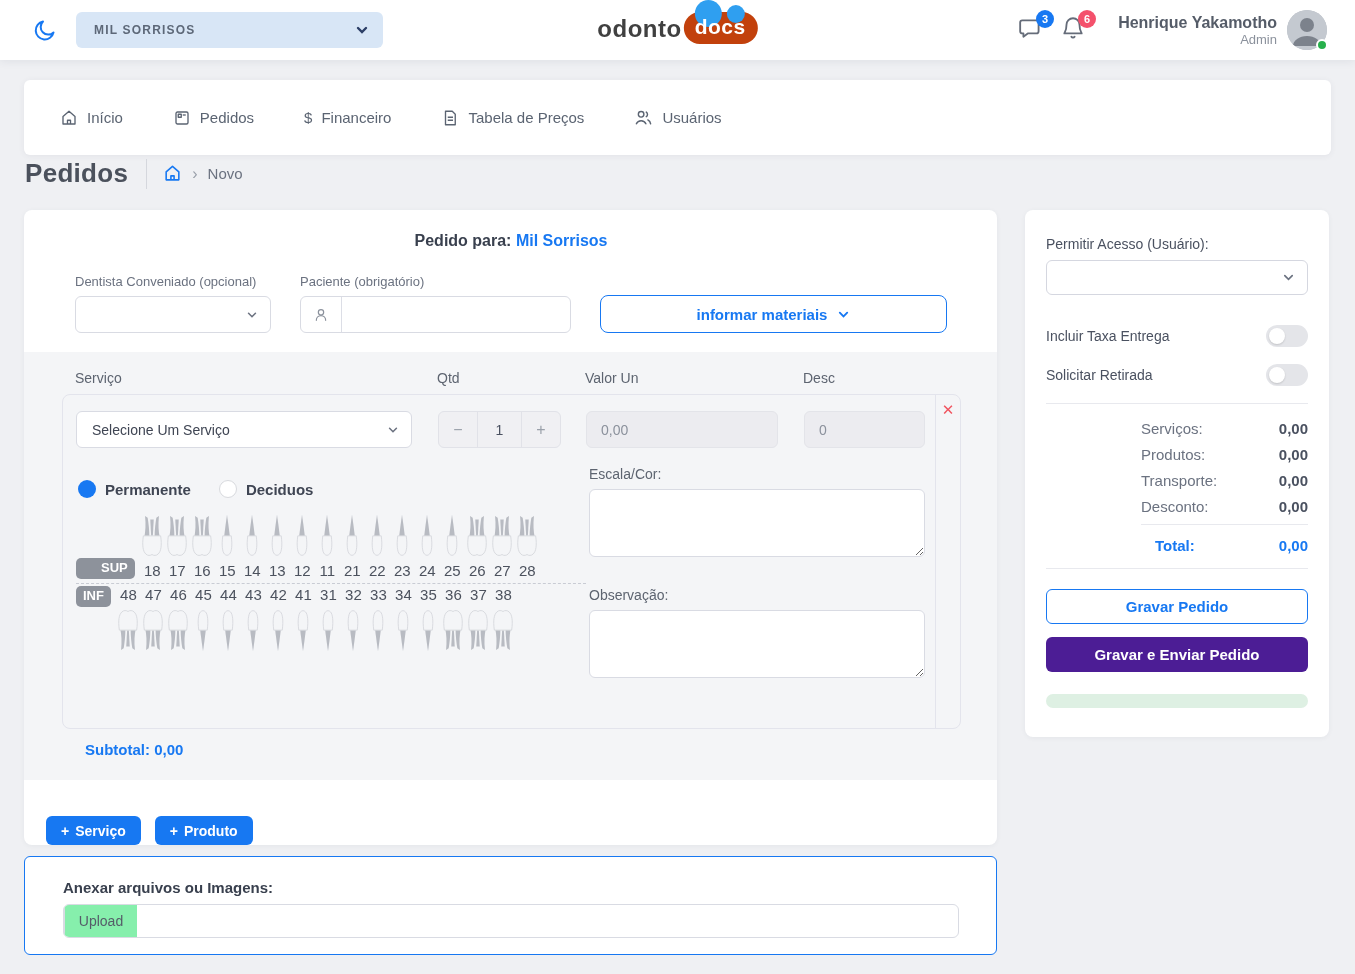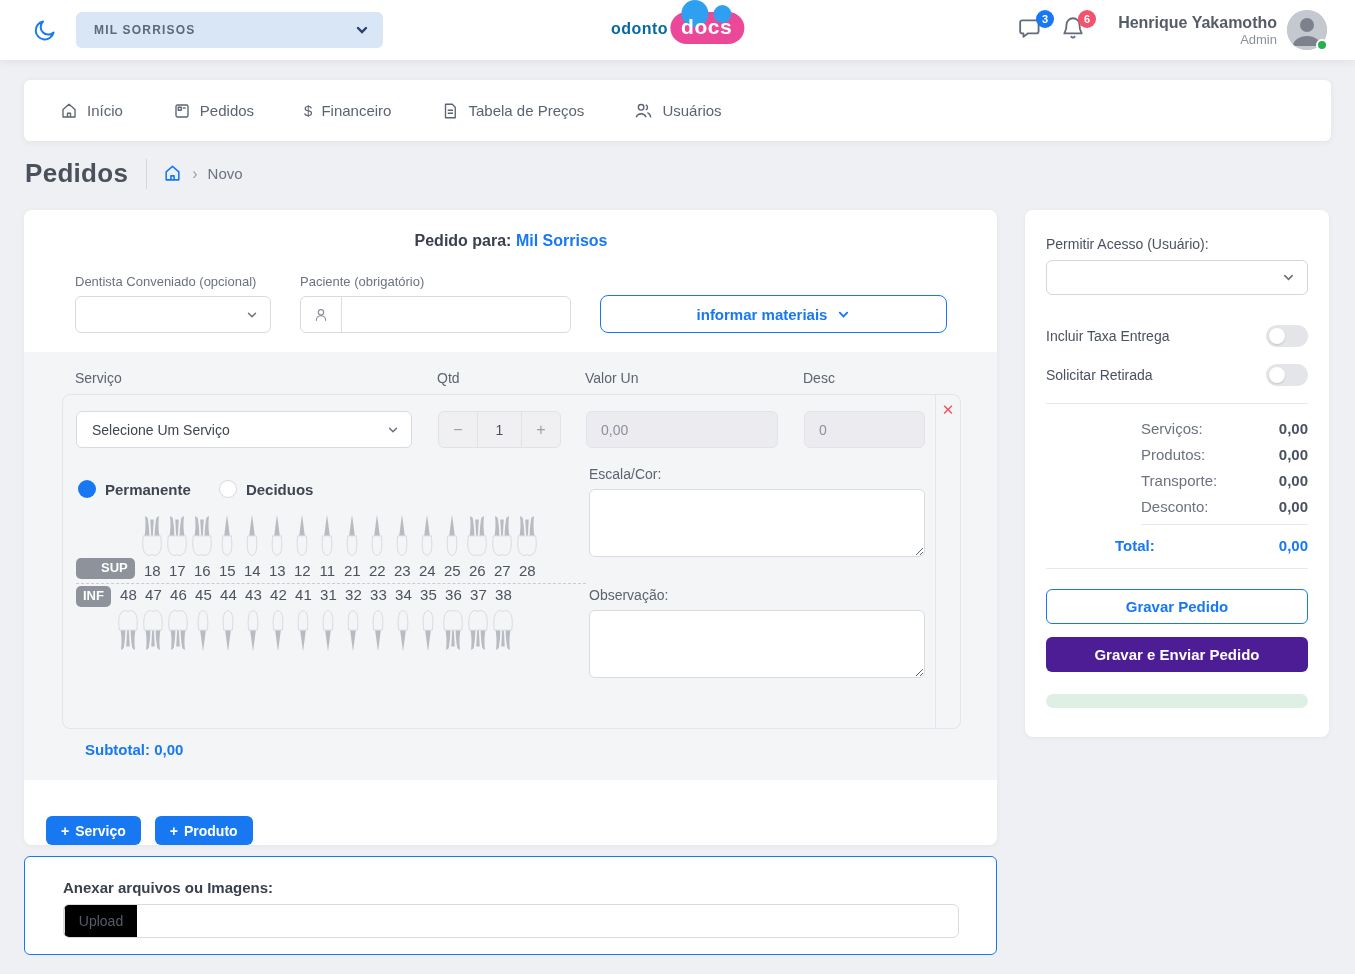--- a/index.html
+++ b/index.html
@@ -7,40 +7,40 @@
   .stage { position:relative; width:1355px; height:974px; background:#eff0f3; overflow:hidden; }
 
   
   .topbar { position:absolute; top:0; left:0; width:1355px; height:60px; background:#ffffff;
             box-shadow:0 2px 8px rgba(50,60,90,.08); display:flex; align-items:center; z-index:5; }
   .moon-btn { margin-left:32px; width:26px; height:26px; display:flex; align-items:center; justify-content:center; cursor:pointer; }
   .clinic-select { margin-left:18px; width:307px; height:36px; background:#d8e6f6; border-radius:6px;
                    display:flex; align-items:center; justify-content:space-between; padding:0 14px 0 18px; cursor:pointer; }
   .clinic-select span { font-size:12px; letter-spacing:1.2px; color:#5d6878; font-weight:600; }
   .logo { position:absolute; left:50%; transform:translateX(-50%); top:12px; display:flex; align-items:flex-end; }
-  .logo-word { font-size:16px; font-weight:700; color:#0369a1; letter-spacing:.5px; line-height:30px; }
-  .logo-cloud { position:relative; margin-left:2px; background:#ec4899; border-radius:18px; padding:3px 12px 5px 11px; }
+  .logo-word { font-size:24px; font-weight:700; color:#404040; letter-spacing:.5px; line-height:30px; }
+  .logo-cloud { position:relative; margin-left:2px; background:#c2410c; border-radius:18px; padding:3px 12px 5px 11px; }
   .logo-cloud::before { content:""; position:absolute; top:-12px; left:11px; width:27px; height:27px; background:#2f9ff0; border-radius:50%; }
   .logo-cloud::after  { content:""; position:absolute; top:-7px; right:13px; width:18px; height:18px; background:#2f9ff0; border-radius:50%; }
   .logo-cloud b { position:relative; z-index:1; color:#fff; font-size:21px; font-weight:700; letter-spacing:.5px; }
   .top-right { position:absolute; right:28px; top:0; height:60px; display:flex; align-items:center; }
   .icon-badge { position:relative; width:30px; height:30px; margin-right:12px; cursor:pointer; }
   .badge { position:absolute; top:-5px; right:-6px; min-width:18px; height:18px; border-radius:9px; color:#fff;
            font-size:11px; font-weight:700; display:flex; align-items:center; justify-content:center; padding:0 4px; }
   .badge.blue { background:#1778f2; }
   .badge.red  { background:#f4516c; }
   .user-block { text-align:right; margin:0 10px 0 16px; }
   .user-name { font-size:16px; font-weight:700; color:#555c68; line-height:18px; }
   .user-role { font-size:13px; color:#8b919c; }
   .avatar { position:relative; width:40px; height:40px; border-radius:50%; background:#b9bec6; overflow:visible; cursor:pointer; }
   .avatar svg { position:absolute; inset:0; border-radius:50%; }
   .status-dot { position:absolute; right:-1px; bottom:-1px; width:12px; height:12px; background:#27b04c; border:2px solid #fff; border-radius:50%; }
 
   
-  .navbar { position:absolute; top:80px; left:24px; width:1307px; height:61px; background:#fff; border-radius:6px;
+  .navbar { position:absolute; top:80px; left:24px; width:1307px; height:75px; background:#fff; border-radius:6px;
             box-shadow:0 1px 6px rgba(50,60,90,.07); display:flex; align-items:center; padding-left:36px; }
   .nav-item { display:flex; align-items:center; gap:9px; margin-right:50px; cursor:pointer; }
   .nav-item span { font-size:15px; color:#5b6472; }
   .nav-item svg, .nav-item .dollar { color:#5b6472; }
   .dollar { font-size:18px; font-weight:500; }
 
   
   .heading { position:absolute; top:158px; left:25px; display:flex; align-items:center; }
   .page-title { font-size:26px; font-weight:700; color:#4b515c; letter-spacing:.3px; }
   .heading .vsep { width:1px; height:30px; background:#d5d7dd; margin:0 16px 0 18px; }
@@ -124,41 +124,41 @@
   .blue-btn { background:#1778f2; color:#fff; border:0; border-radius:6px; height:29px; padding:0 15px;
               font-size:14px; font-weight:700; display:flex; align-items:center; gap:6px; cursor:pointer; }
 
   
   .upload-card { position:absolute; top:856px; left:24px; width:973px; height:99px; background:#fff;
                  border:1px solid #1778f2; border-radius:6px; padding:22px 37px 0 38px; }
   .upload-card .up-label { font-size:15px; font-weight:700; color:#39404e; margin-bottom:8px; }
   .file-row { display:flex; height:34px; border:1px solid #d9dbe3; border-radius:6px; overflow:hidden; background:#fff; }
   .file-txt { flex:1; display:flex; align-items:center; padding-left:13px; font-size:14px; color:#6b7280; cursor:pointer; }
   .file-btn { width:73px; border-left:1px solid #d9dbe3; display:flex; align-items:center; justify-content:center;
-              font-size:14px; color:#555c68; background:#000000; cursor:pointer; }
+              font-size:14px; color:#555c68; background:#86efac; cursor:pointer; }
 
   
   .side-card { position:absolute; top:210px; left:1025px; width:304px; height:527px; background:#fff; border-radius:8px;
                box-shadow:0 1px 5px rgba(50,60,90,.06); padding:26px 21px 0 21px; }
   .side-label { font-size:14px; color:#4a5160; margin-bottom:8px; }
   .side-select { height:35px; border:1px solid #d5d7e0; border-radius:6px; display:flex; align-items:center;
                  justify-content:flex-end; padding:0 12px; cursor:pointer; background:#fff; }
   .toggle-block { margin-top:30px; }
   .toggle-row { display:flex; align-items:center; justify-content:space-between; margin-bottom:17px; }
   .toggle-row span { font-size:14px; color:#4a5160; }
   .toggle { width:42px; height:22px; border-radius:11px; background:#e4e5e9; position:relative; cursor:pointer; }
   .toggle .knob { position:absolute; left:3px; top:3px; width:16px; height:16px; border-radius:50%; background:#fff;
                   box-shadow:0 1px 2px rgba(0,0,0,.15); }
   .side-hr { border:0; border-top:1px solid #e8e9ee; margin:8px 0 16px; }
   .totals { margin-left:95px; }
   .t-row { display:flex; justify-content:space-between; margin-bottom:9px; }
   .t-row .t-label { font-size:15px; color:#6b7280; }
   .t-row .t-val { font-size:15px; font-weight:700; color:#4a5160; }
   .total-hr { border:0; border-top:1px solid #e8e9ee; margin:8px 0 12px 95px; }
-  .grand { display:flex; justify-content:space-between; margin-left:69px; margin-bottom:14px;gap:34px; }
+  .grand { display:flex; justify-content:space-between; margin-left:109px; margin-bottom:14px;gap:34px; }
   .grand .g-label, .grand .g-val { font-size:15px; font-weight:700; color:#1778f2; }
   .side-btn-outline { width:100%; height:35px; border:1px solid #1778f2; background:#fff; color:#1778f2;
                       font-size:15px; font-weight:700; border-radius:6px; cursor:pointer; margin-top:4px; }
   .side-btn-fill { width:100%; height:35px; border:0; background:#4c1d95; color:#fff; font-size:15px; font-weight:700;
                    border-radius:6px; cursor:pointer; margin-top:13px; }
   .green-bar { margin-top:22px; height:14px; border-radius:7px; background:#def0e3; }
 </style>
 </head>
 <body>
 

